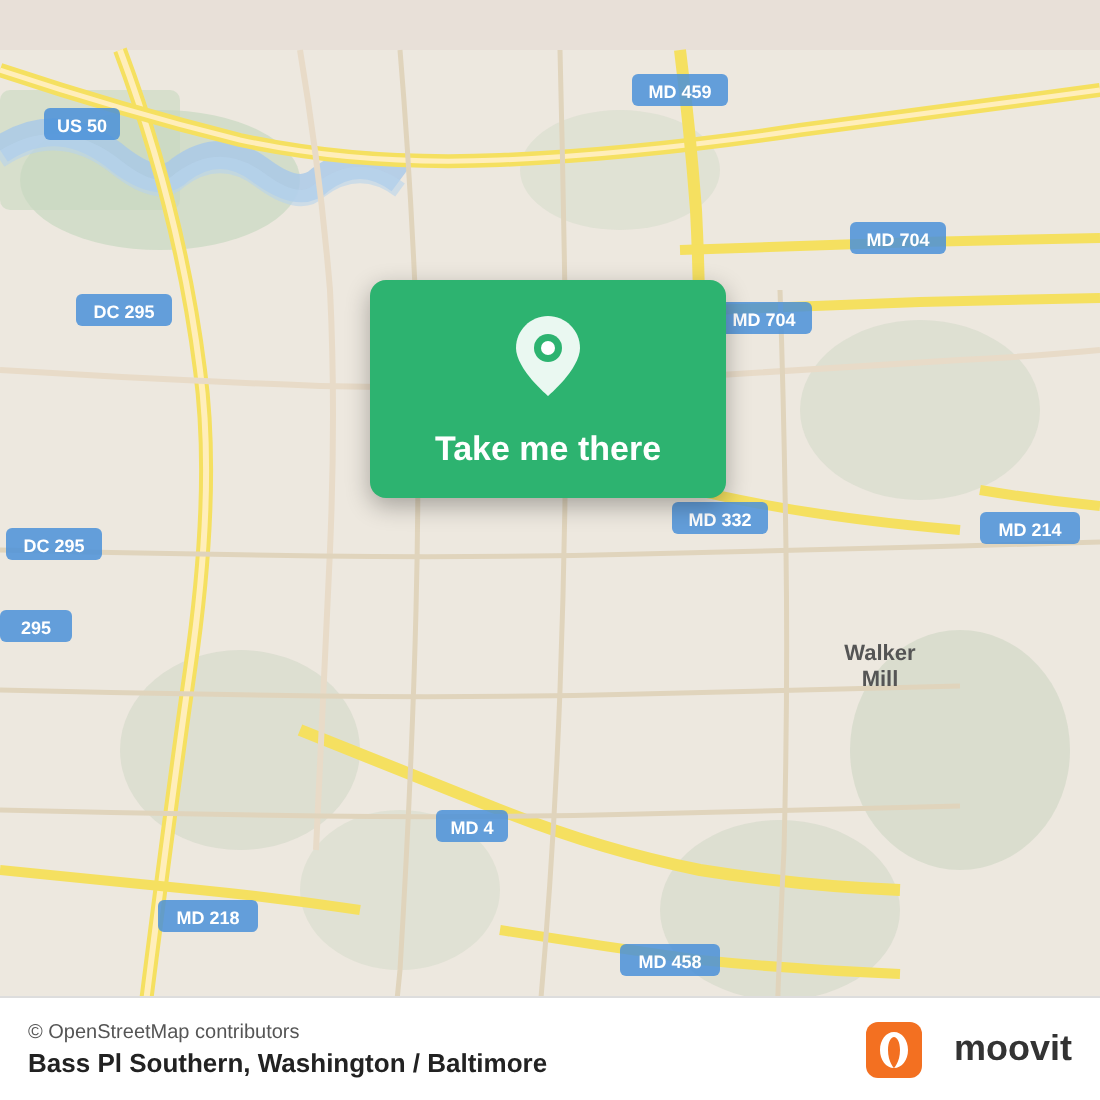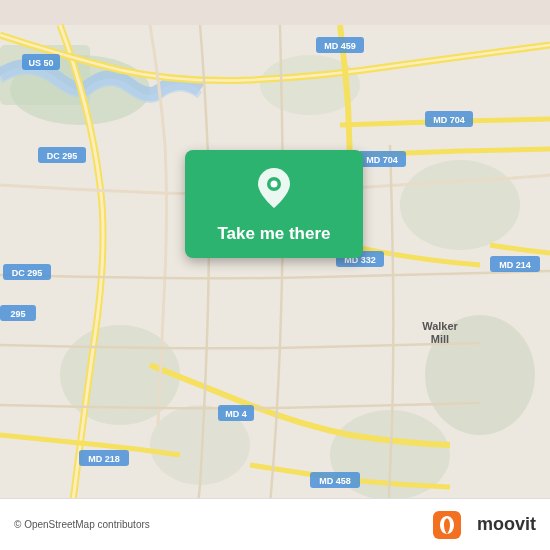--- a/index.html
+++ b/index.html
@@ -81,21 +81,20 @@
       top: 140px;
       width: 178px;
       background: #2db370;
       border-radius: 8px;
       display: flex;
       flex-direction: column;
       align-items: center;
       padding: 16px 20px 14px;
       cursor: pointer;
       box-shadow: 0 4px 12px rgba(0,0,0,0.3);
-      margin-top: 10px;
     }
 
     #pin-icon-wrapper {
       margin-bottom: 10px;
     }
 
     #take-me-there-label {
       color: #fff;
       font-size: 17px;
       font-weight: 600;
@@ -203,20 +202,24 @@
         <circle cx="19" cy="18" r="7" fill="#2db370"></circle>
         <circle cx="19" cy="18" r="3.5" fill="white"></circle>
       </svg>
     </div>
     <span id="take-me-there-label">Take me there</span>
   </div>
 
   <div id="bottom-bar">
     <div id="bottom-left">
       <span id="attribution">© OpenStreetMap contributors</span>
+      <span id="location-label">
+        <span>Bass Pl Southern</span>,
+        <span>Washington / Baltimore</span>
+      </span>
     </div>
     <div id="moovit-logo">
 
       <svg id="moovit-icon" width="28" height="28" viewBox="0 0 28 28" xmlns="http://www.w3.org/2000/svg">
         <rect width="28" height="28" rx="6" fill="#f37021"></rect>
 
         <path d="M14 5 C10 5 7 9 7 14 C7 19 10 23 14 23 C14 23 11 20 11 14 C11 10 12.5 7.5 14 7.5 C15.5 7.5 17 10 17 14 C17 20 14 23 14 23 C18 23 21 19 21 14 C21 9 18 5 14 5Z" fill="white"></path>
       </svg>
       <span id="moovit-text">moovit</span>
     </div>

